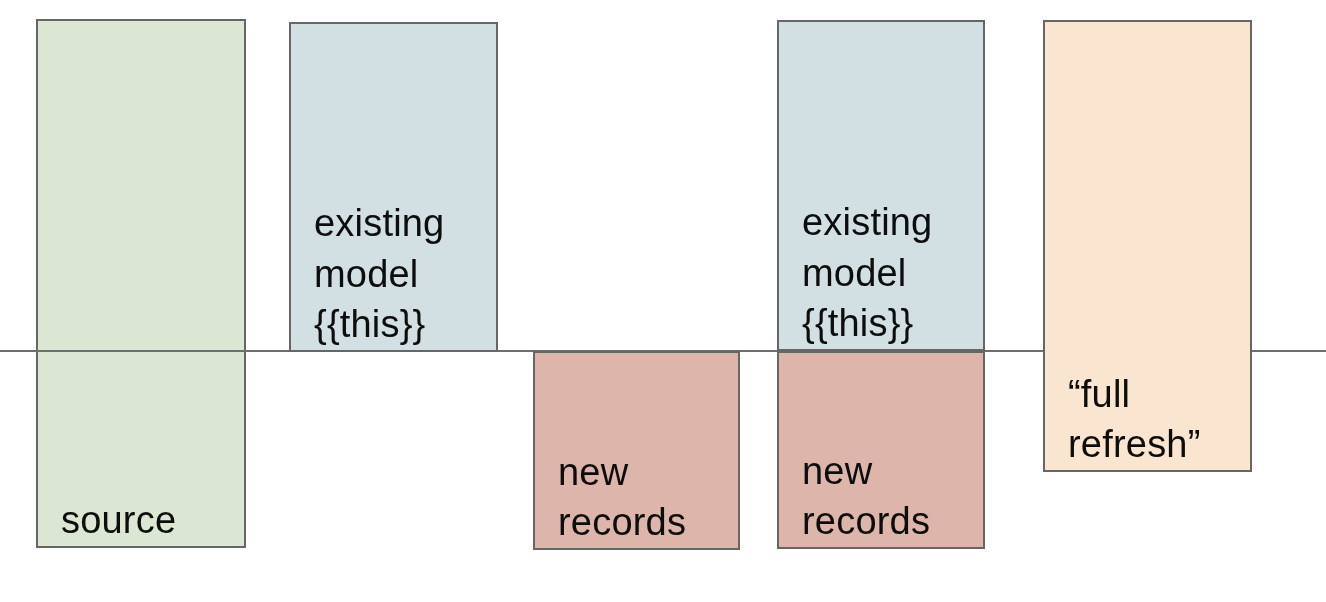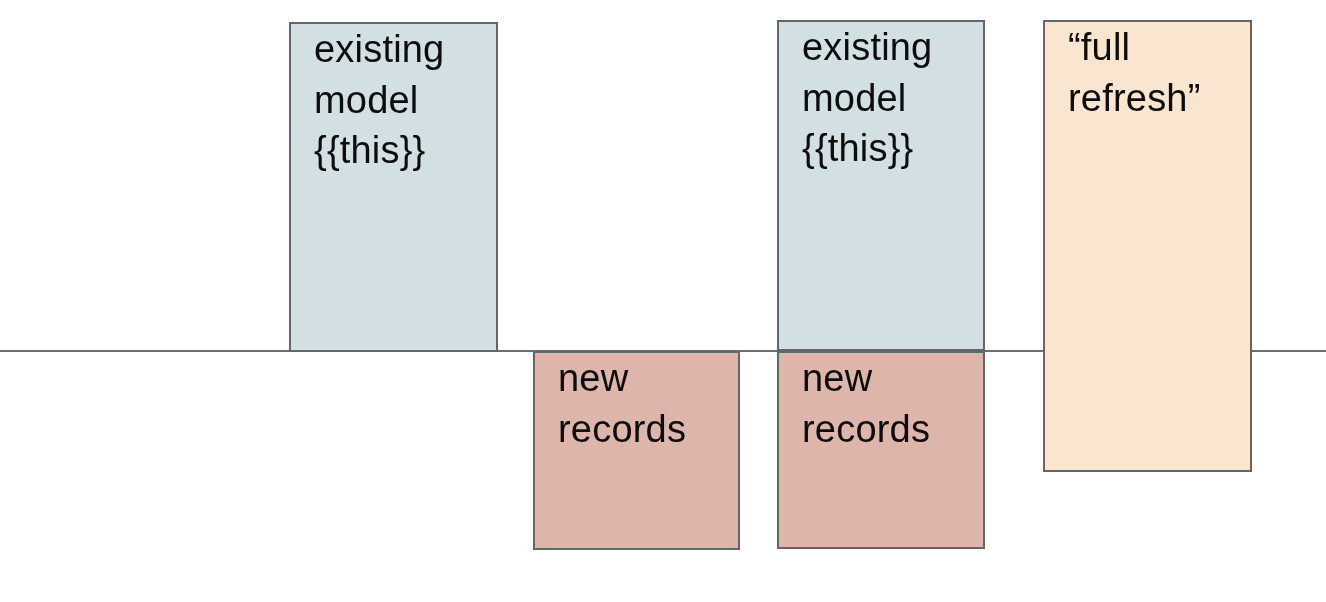--- a/index.html
+++ b/index.html
@@ -22,21 +22,21 @@
     width: 1326px;
     height: 2px;
     background: #6e6e6e;
     z-index: 2;
   }
   .box {
     position: absolute;
     box-sizing: border-box;
     border: 2px solid #666666;
     display: flex;
-    align-items: flex-start;      
+    align-items: flex-end;      
     justify-content: flex-start;
     padding-left: 23px;
     padding-right: 0;
   }
   .box span {
     white-space: pre-line;    
     font-size: 38px;
     line-height: 1.33;
     color: #0d0d0d;
     letter-spacing: 0.2px;
@@ -49,20 +49,23 @@
   .box-new-records-2   { left: 777px;  top: 351px; width: 208px; height: 198px; background: #ddb5ab; z-index: 3; }
   .box-full-refresh    { left: 1043px; top: 20px;  width: 209px; height: 452px; background: #f9e5d0; z-index: 3; }
 </style>
 </head>
 <body>
 
 <div class="canvas">
 
   <div class="timeline"></div>
 
+  <div class="box box-source">
+    <span>source</span>
+  </div>
 
   <div class="box box-existing-1">
     <span>existing
 model
 {{this}}</span>
   </div>
 
   <div class="box box-new-records-1">
     <span>new
 records</span>

